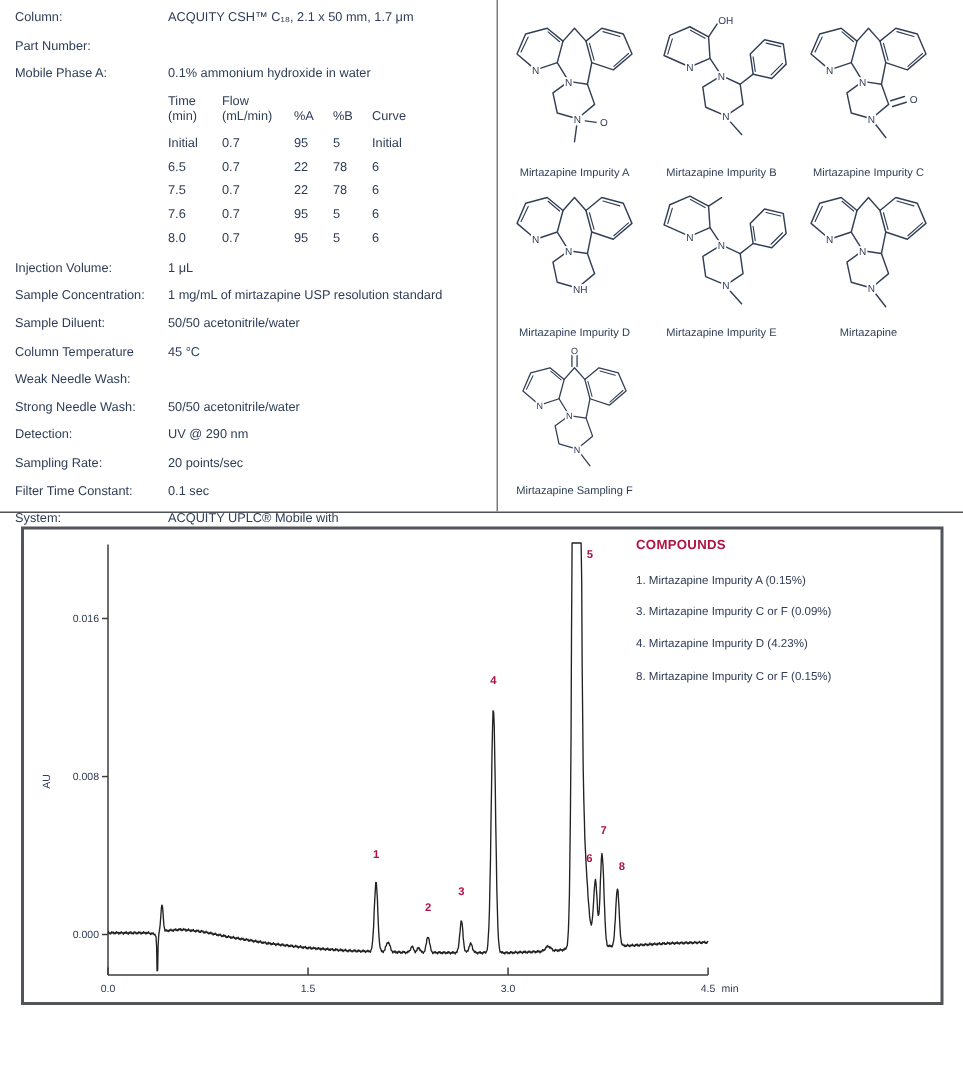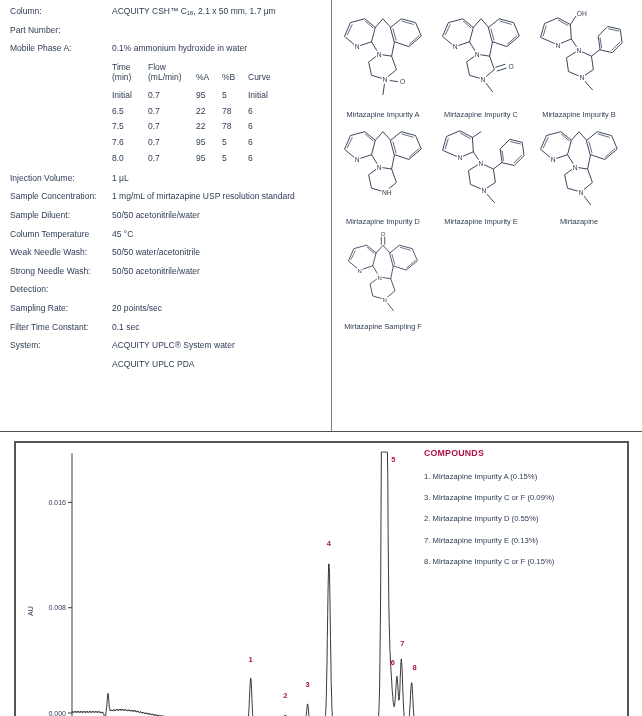--- a/index.html
+++ b/index.html
@@ -1,17 +1,17 @@
 <!DOCTYPE html>
 <html><head>
 <meta charset="utf-8">
 <style>
   html,body{margin:0;padding:0;background:#fff;}
   body{width:642px;height:716px;font-family:"Liberation Sans",sans-serif;color:#2e3c55;position:relative;overflow:hidden;}
-  .top{display:flex;height:432px;border-bottom:1.5px solid #4f5358;box-sizing:border-box;}
+  .top{display:flex;height:342px;border-bottom:1.5px solid #4f5358;box-sizing:border-box;}
   
   .method{width:332px;box-sizing:border-box;border-right:1px solid #7a7c80;padding:6px 4px 0 10px;}
   .mrow{display:grid;grid-template-columns:102px 1fr;font-size:8.5px;line-height:11px;margin-bottom:7.6px;}
   .mlabel{white-space:nowrap;}
   .mvalue{white-space:nowrap;}
   .gradient{margin:1px 0 6px 102px;font-size:8.5px;}
   .ghead{display:grid;grid-template-columns:36px 48px 26px 26px 36px;align-items:end;margin-bottom:5px;}
   .ghead .h{display:flex;flex-direction:column;justify-content:flex-end;line-height:10.5px;}
   .grow{display:grid;grid-template-columns:36px 48px 26px 26px 36px;line-height:15.8px;}
   
@@ -115,40 +115,40 @@
     <div class="mrow">
       <span class="mlabel">Sample Diluent:</span>
       <span class="mvalue">50/50 acetonitrile/water</span>
     </div>
     <div class="mrow">
       <span class="mlabel">Column Temperature</span>
       <span class="mvalue">45 °C</span>
     </div>
     <div class="mrow">
       <span class="mlabel">Weak Needle Wash:</span>
-      <span class="mvalue">50/50 water/acetonitrile</span>
     </div>
     <div class="mrow">
       <span class="mlabel">Strong Needle Wash:</span>
       <span class="mvalue">50/50 acetonitrile/water</span>
     </div>
     <div class="mrow">
       <span class="mlabel">Detection:</span>
+      <span class="mvalue">UV @ 290 nm</span>
     </div>
     <div class="mrow">
       <span class="mlabel">Sampling Rate:</span>
       <span class="mvalue">20 points/sec</span>
     </div>
     <div class="mrow">
       <span class="mlabel">Filter Time Constant:</span>
       <span class="mvalue">0.1 sec</span>
     </div>
     <div class="mrow">
       <span class="mlabel">System:</span>
-      <span class="mvalue">ACQUITY UPLC® System water</span>
+      <span class="mvalue">ACQUITY UPLC® Mobile with</span>
     </div>
     <div class="mrow">
       <span></span>
       <span class="mvalue">ACQUITY UPLC PDA</span>
     </div>
   </div>
 
   <div class="structs">
     <div class="srow">
       <div class="scell">
@@ -164,42 +164,20 @@
           <polyline points="36,31 44,44 57,46 60,31"></polyline>
           <polyline points="44,44 33,52 36,66 50,70 62,60 57,46"></polyline>
           <line x1="55.5" y1="71.5" x2="63" y2="72.5"></line>
             <line x1="49.5" y1="75" x2="48" y2="86"></line>
           <text x="21" y="39">N</text>
           <text x="44" y="47">N</text>
           <text x="50" y="73">N</text>
           <text x="68.5" y="75">O</text>
         </svg>
         <div class="struct-label">Mirtazapine Impurity A</div>
-      </div>
-      <div class="scell">
-        <svg class="struct" width="92" height="96" viewBox="0 0 96 100">
-          <polygon points="8,25 14,11 29,7 40,16 36,31 21,36"></polygon>
-          <line class="dbl" x1="10.8" y1="23.6" x2="15.8" y2="13.2"></line>
-            <line class="dbl" x1="29.6" y1="9.6" x2="37.6" y2="16.4"></line>
-          <polygon points="56,16 67,7 82,11 88,25 75,36 60,31"></polygon>
-          <line class="dbl" x1="67.8" y1="9.4" x2="79.6" y2="12.8"></line>
-            <line class="dbl" x1="85.6" y1="24.6" x2="75.4" y2="33.6"></line>
-            <line class="dbl" x1="58.4" y1="17.6" x2="61.6" y2="29.2"></line>
-          <polyline points="40,16 48,7 56,16"></polyline>
-          <polyline points="36,31 44,44 57,46 60,31"></polyline>
-          <polyline points="44,44 33,52 36,66 50,70 62,60 57,46"></polyline>
-          <line x1="53" y1="74" x2="60" y2="83"></line>
-          <line x1="63.5" y1="57.5" x2="73" y2="54.5"></line>
-            <line x1="64.8" y1="61.5" x2="74.3" y2="58.5"></line>
-          <text x="21" y="39">N</text>
-          <text x="44" y="47">N</text>
-          <text x="50" y="73">N</text>
-          <text x="79.5" y="59">O</text>
-        </svg>
-        <div class="struct-label">Mirtazapine Impurity C</div>
       </div>
       <div class="scell">
         <svg class="struct" width="92" height="96" viewBox="0 0 96 100">
           <polygon points="8,26 12,12 26,6 39,13 40,28 26,34"></polygon>
           <line class="dbl" x1="10.6" y1="25" x2="13.8" y2="14.4"></line>
             <line class="dbl" x1="26.4" y1="8.4" x2="36.6" y2="14"></line>
           <line x1="40" y1="28" x2="48" y2="40"></line>
           <polygon points="48,40 61,46 63,60 51,68 37,62 35,48"></polygon>
           <line x1="54" y1="72" x2="62" y2="81"></line>
           <line x1="61" y1="46" x2="70" y2="39"></line>
@@ -207,20 +185,42 @@
           <line class="dbl" x1="71.5" y1="37" x2="70" y2="27"></line>
             <line class="dbl" x1="79" y1="17.4" x2="89.2" y2="19.8"></line>
             <line class="dbl" x1="90.5" y1="31.5" x2="82.5" y2="39.5"></line>
           <line x1="39" y1="13" x2="45" y2="4"></line>
           <text x="26" y="37">N</text>
           <text x="48" y="43">N</text>
           <text x="51" y="71">N</text>
           <text x="51" y="4">OH</text>
         </svg>
         <div class="struct-label">Mirtazapine Impurity B</div>
+      </div>
+      <div class="scell">
+        <svg class="struct" width="92" height="96" viewBox="0 0 96 100">
+          <polygon points="8,25 14,11 29,7 40,16 36,31 21,36"></polygon>
+          <line class="dbl" x1="10.8" y1="23.6" x2="15.8" y2="13.2"></line>
+            <line class="dbl" x1="29.6" y1="9.6" x2="37.6" y2="16.4"></line>
+          <polygon points="56,16 67,7 82,11 88,25 75,36 60,31"></polygon>
+          <line class="dbl" x1="67.8" y1="9.4" x2="79.6" y2="12.8"></line>
+            <line class="dbl" x1="85.6" y1="24.6" x2="75.4" y2="33.6"></line>
+            <line class="dbl" x1="58.4" y1="17.6" x2="61.6" y2="29.2"></line>
+          <polyline points="40,16 48,7 56,16"></polyline>
+          <polyline points="36,31 44,44 57,46 60,31"></polyline>
+          <polyline points="44,44 33,52 36,66 50,70 62,60 57,46"></polyline>
+          <line x1="53" y1="74" x2="60" y2="83"></line>
+          <line x1="63.5" y1="57.5" x2="73" y2="54.5"></line>
+            <line x1="64.8" y1="61.5" x2="74.3" y2="58.5"></line>
+          <text x="21" y="39">N</text>
+          <text x="44" y="47">N</text>
+          <text x="50" y="73">N</text>
+          <text x="79.5" y="59">O</text>
+        </svg>
+        <div class="struct-label">Mirtazapine Impurity C</div>
       </div>
     </div>
 
     <div class="srow" style="margin-top:6px;">
       <div class="scell">
         <svg class="struct" width="92" height="90" viewBox="0 0 96 94">
           <polygon points="8,25 14,11 29,7 40,16 36,31 21,36"></polygon>
           <line class="dbl" x1="10.8" y1="23.6" x2="15.8" y2="13.2"></line>
             <line class="dbl" x1="29.6" y1="9.6" x2="37.6" y2="16.4"></line>
           <polygon points="56,16 67,7 82,11 88,25 75,36 60,31"></polygon>
@@ -333,17 +333,16 @@
       <text x="312.9" y="103.1" text-anchor="middle" font-size="7.5px" font-weight="bold" fill="#b01243">4</text>
       <text x="377.3" y="19.0" text-anchor="middle" font-size="7.5px" font-weight="bold" fill="#b01243">5</text>
       <text x="376.9" y="221.6" text-anchor="middle" font-size="7.5px" font-weight="bold" fill="#b01243">6</text>
       <text x="386.4" y="203.1" text-anchor="middle" font-size="7.5px" font-weight="bold" fill="#b01243">7</text>
       <text x="398.6" y="226.8" text-anchor="middle" font-size="7.5px" font-weight="bold" fill="#b01243">8</text>
     </svg>
   <div class="legend">
     <div class="legend-title">COMPOUNDS</div>
     <div class="legend-item">1. Mirtazapine Impurity A (0.15%)</div>
     <div class="legend-item">3. Mirtazapine Impurity C or F (0.09%)</div>
-    <div class="legend-item">2. Mirtazapine Impurity D (0.55%)</div>
-    <div class="legend-item">7. Mirtazapine Impurity E (0.13%)</div>
+    <div class="legend-item">4. Mirtazapine Impurity D (4.23%)</div>
     <div class="legend-item">8. Mirtazapine Impurity C or F (0.15%)</div>
   </div>
 </div>
 
 </body></html>

